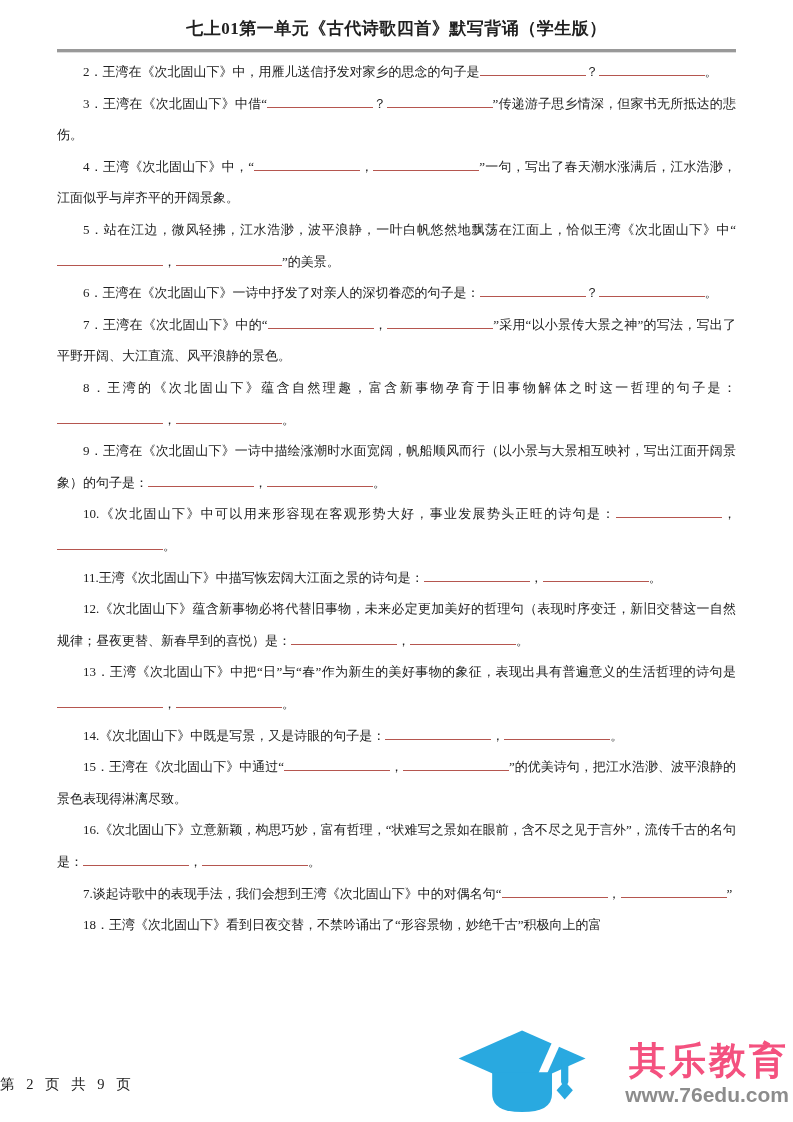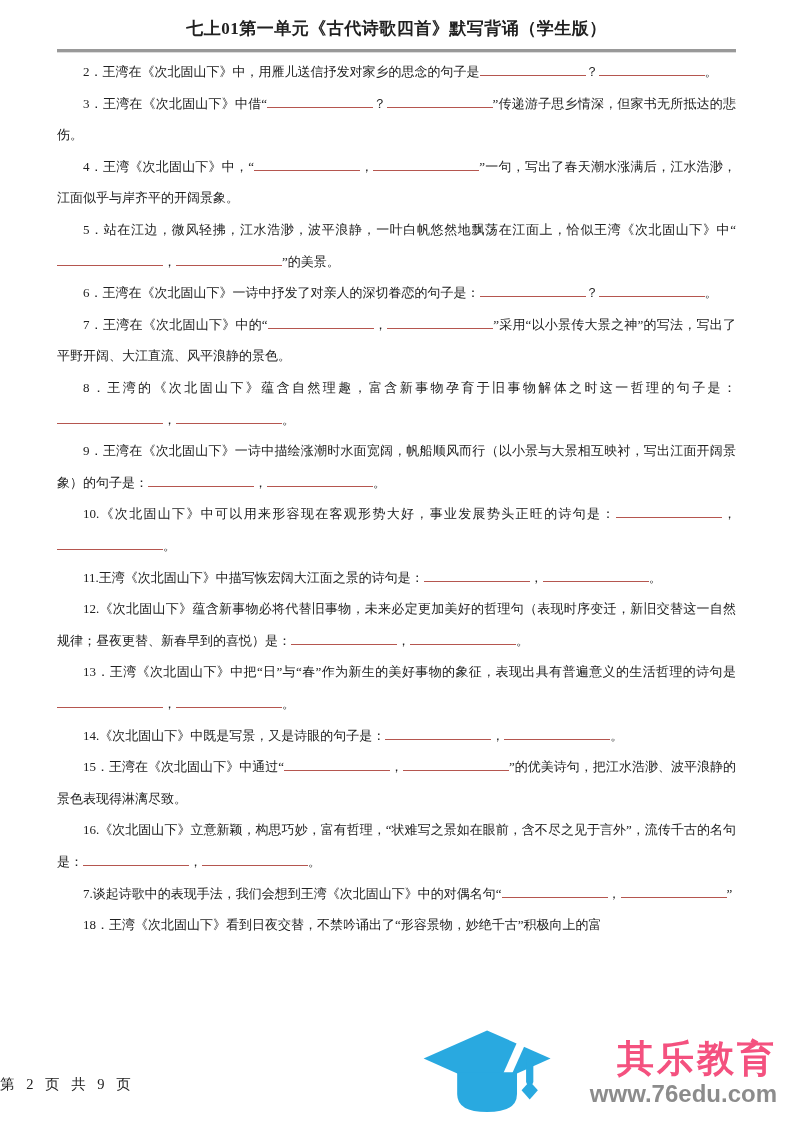--- a/index.html
+++ b/index.html
@@ -70,35 +70,35 @@
   .cap-icon {
     width: 136px;
     height: 92px;
     color: var(--cap-color, #29A9E0);
     flex: 0 0 auto;
   }
   .logo-text {
     display: flex;
     flex-direction: column;
     align-items: flex-end;
-    padding-right: 16px;
+    padding-right: 4px;
   }
   .logo-brand {
     font-family: "Liberation Sans", "DejaVu Sans", sans-serif;
     font-weight: bold;
     font-size: 37px;
     line-height: 1.1;
     letter-spacing: 3px;
     color: var(--brand-color, #F4517F);
     white-space: nowrap;
   }
   .logo-url {
     font-family: "Liberation Sans", "DejaVu Sans", sans-serif;
     font-weight: bold;
-    font-size: 24px;
+    font-size: 21px;
     line-height: 1.2;
     color: var(--url-color, #8C8C8C);
     white-space: nowrap;
     margin-left: 30px;
   }
 </style>
 </head>
 <body>
 
 <div class="page">

